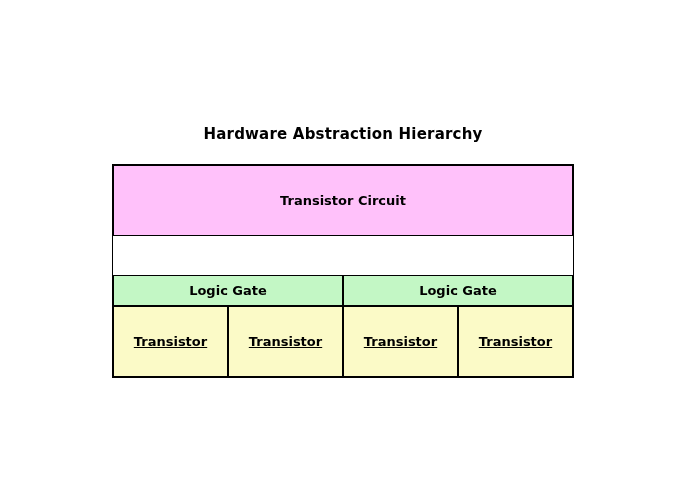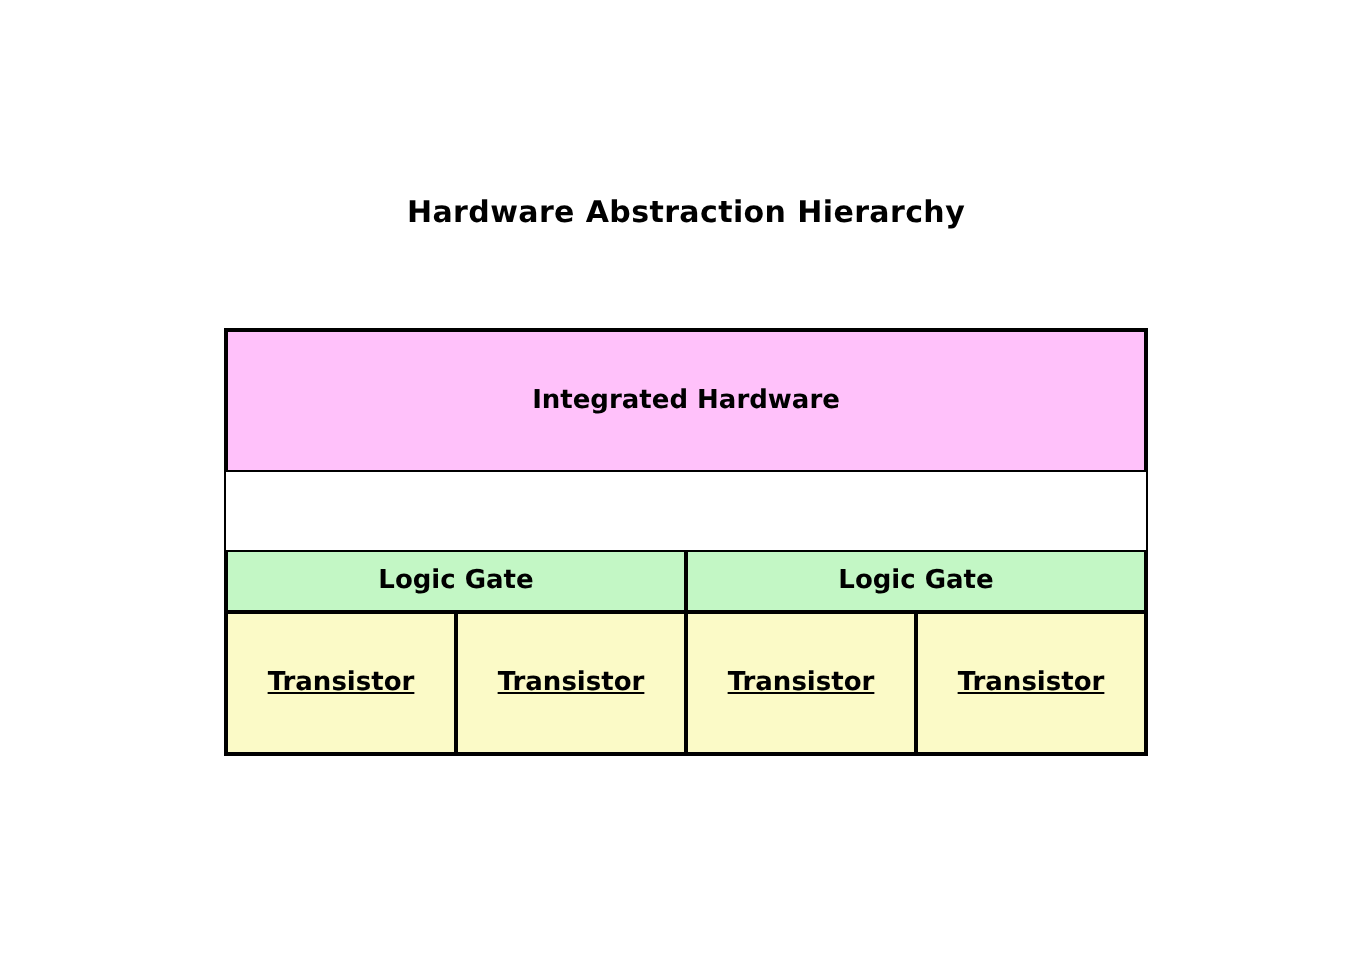--- a/index.html
+++ b/index.html
@@ -14,21 +14,21 @@
   .canvas {
     position: relative;
     width: 683px;
     height: 483px;
     background: #ffffff;
   }
   .title {
     position: absolute;
     left: 112px;
     width: 462px;
-    top: 96px;
+    top: 124px;
     height: 20px;
     text-align: center;
     font-size: 15px;
     font-weight: 700;
     color: #000000;
     letter-spacing: 0.2px;
     line-height: 20px;
   }
   .stack {
     position: absolute;
@@ -59,21 +59,21 @@
 </style>
 </head>
 <body>
 
 <div class="canvas">
 
   <div class="title">Hardware Abstraction Hierarchy</div>
 
   <div class="stack">
 
-    <div class="cell span4" style="background-color: rgb(255, 193, 250);">Integrated Hardware</div>
+    <div class="cell span4" style="background-color: rgb(255, 193, 250);">Transistor Circuit</div>
 
     <div class="cell span2" style="background-color: rgb(195, 247, 197);">Logic Gate</div>
     <div class="cell span2" style="background-color: rgb(195, 247, 197);">Logic Gate</div>
 
     <div class="cell span1" style="background-color: rgb(251, 250, 199);">Transistor</div>
     <div class="cell span1" style="background-color: rgb(251, 250, 199);">Transistor</div>
     <div class="cell span1" style="background-color: rgb(251, 250, 199);">Transistor</div>
     <div class="cell span1" style="background-color: rgb(251, 250, 199);">Transistor</div>
 
   </div>

